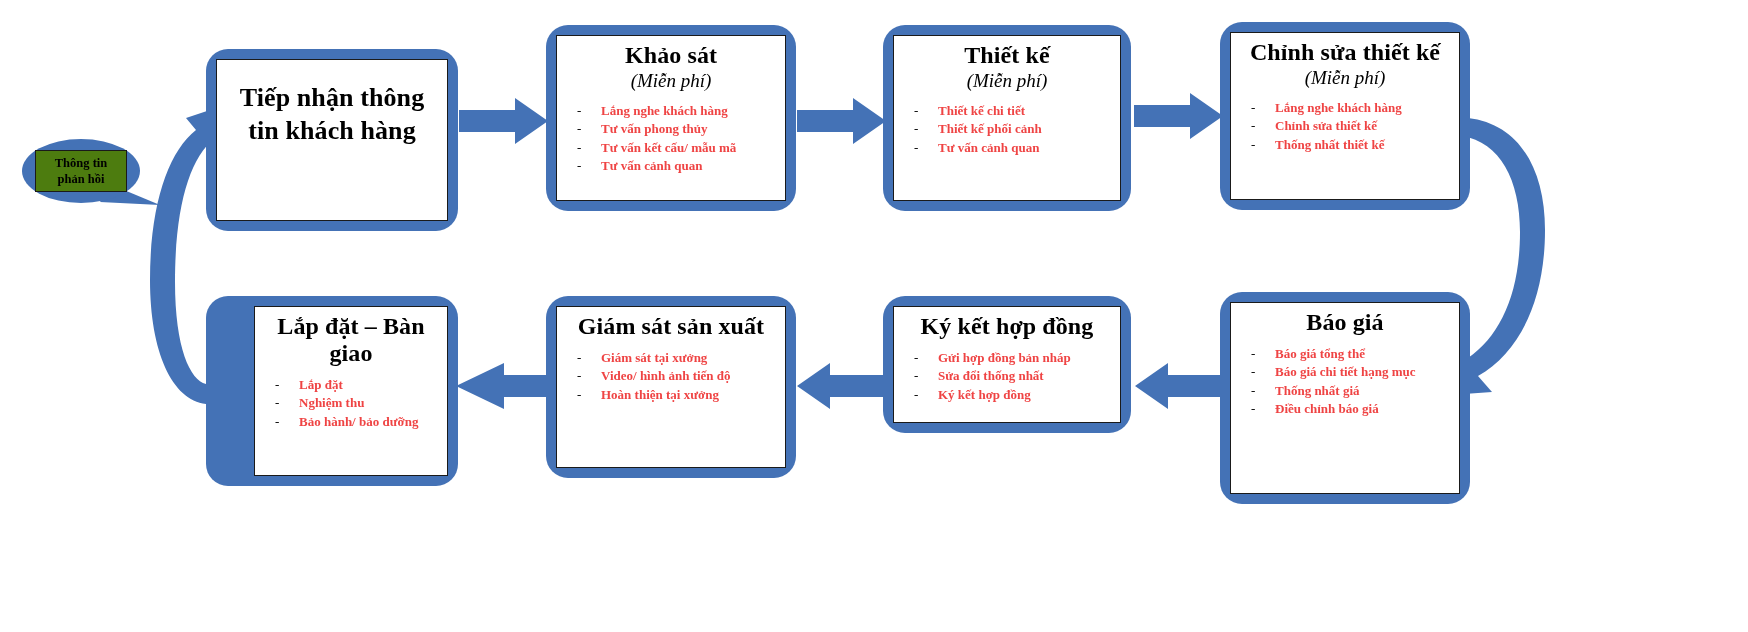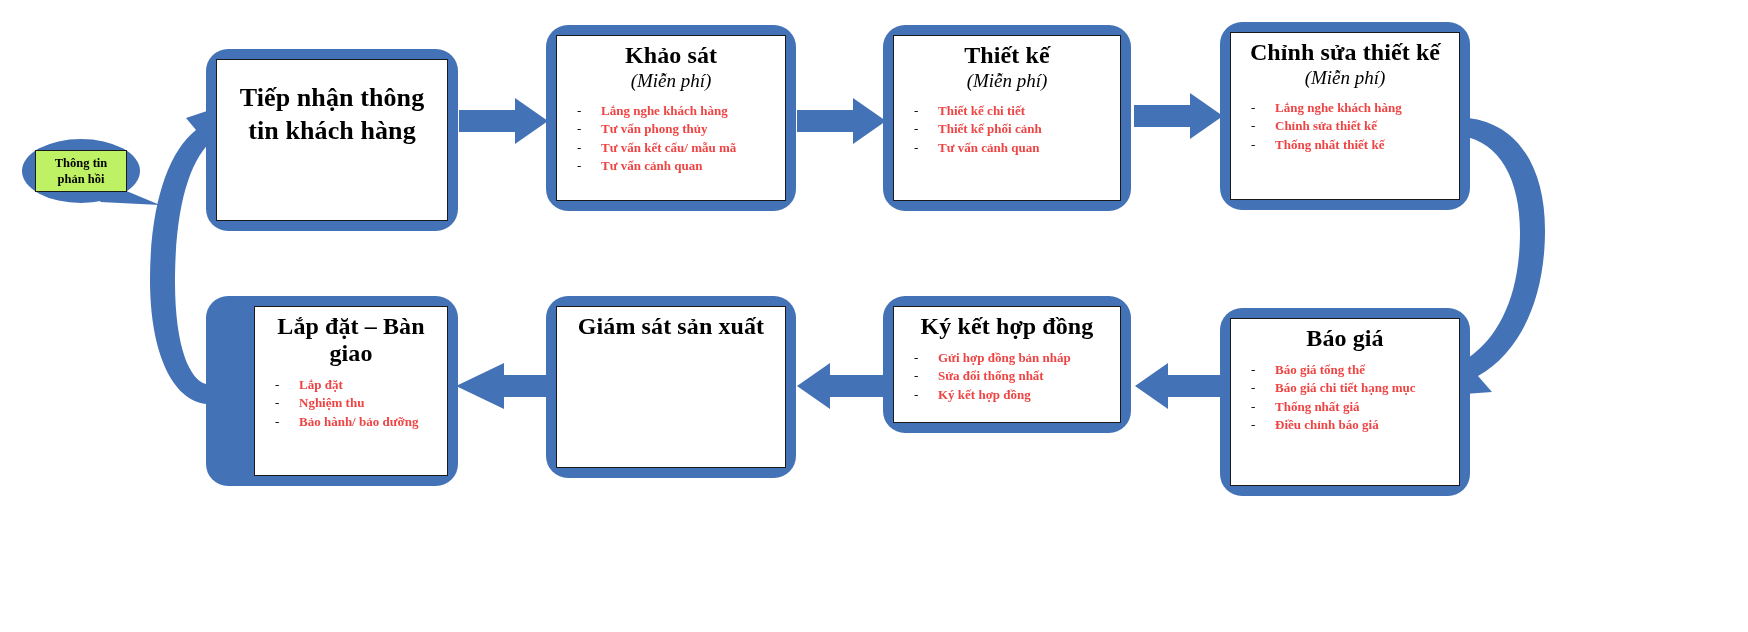--- a/index.html
+++ b/index.html
@@ -104,21 +104,21 @@
     height: 64px;
     background: #4472b6;
     border-radius: 50%;
   }
   #feedback-callout .label {
     position: absolute;
     left: 13px;
     top: 11px;
     width: 92px;
     height: 42px;
-    background: #bef264;
+    background: #4d7c0f;
     border: 1px solid #1a1a1a;
     box-sizing: border-box;
     display: flex;
     flex-direction: column;
     align-items: center;
     justify-content: center;
     font-weight: bold;
     font-size: 12.5px;
     line-height: 1.3;
     color: #000000;
@@ -230,21 +230,21 @@
       <div class="title">Chỉnh sửa thiết kế</div>
       <div class="subtitle">(Miễn phí)</div>
       <ul class="bullets">
           <li>Lắng nghe khách hàng</li>
           <li>Chỉnh sửa thiết kế</li>
           <li>Thống nhất thiết kế</li>
         </ul>
     </div>
   </div>
 
-  <div class="proc" style="left:1220px; top:308px; width:250px; height:188px;">
+  <div class="proc" style="left:1220px; top:292px; width:250px; height:212px;">
     <div class="inner">
       <div class="title">Báo giá</div>
 
       <ul class="bullets">
           <li>Báo giá tổng thể</li>
           <li>Báo giá chi tiết hạng mục</li>
           <li>Thống nhất giá</li>
           <li>Điều chỉnh báo giá</li>
         </ul>
     </div>
@@ -259,20 +259,25 @@
           <li>Sửa đổi thống nhất</li>
           <li>Ký kết hợp đồng</li>
         </ul>
     </div>
   </div>
 
   <div class="proc" style="left:546px; top:296px; width:250px; height:182px;">
     <div class="inner">
       <div class="title">Giám sát sản xuất</div>
 
+      <ul class="bullets">
+          <li>Giám sát tại xưởng</li>
+          <li>Video/ hình ảnh tiến độ</li>
+          <li>Hoàn thiện tại xưởng</li>
+        </ul>
     </div>
   </div>
 
   <div class="proc" style="left:206px; top:296px; width:252px; height:190px;padding-left:48px;">
     <div class="inner">
       <div class="title">Lắp đặt – Bàn giao</div>
 
       <ul class="bullets">
           <li>Lắp đặt</li>
           <li>Nghiệm thu</li>

